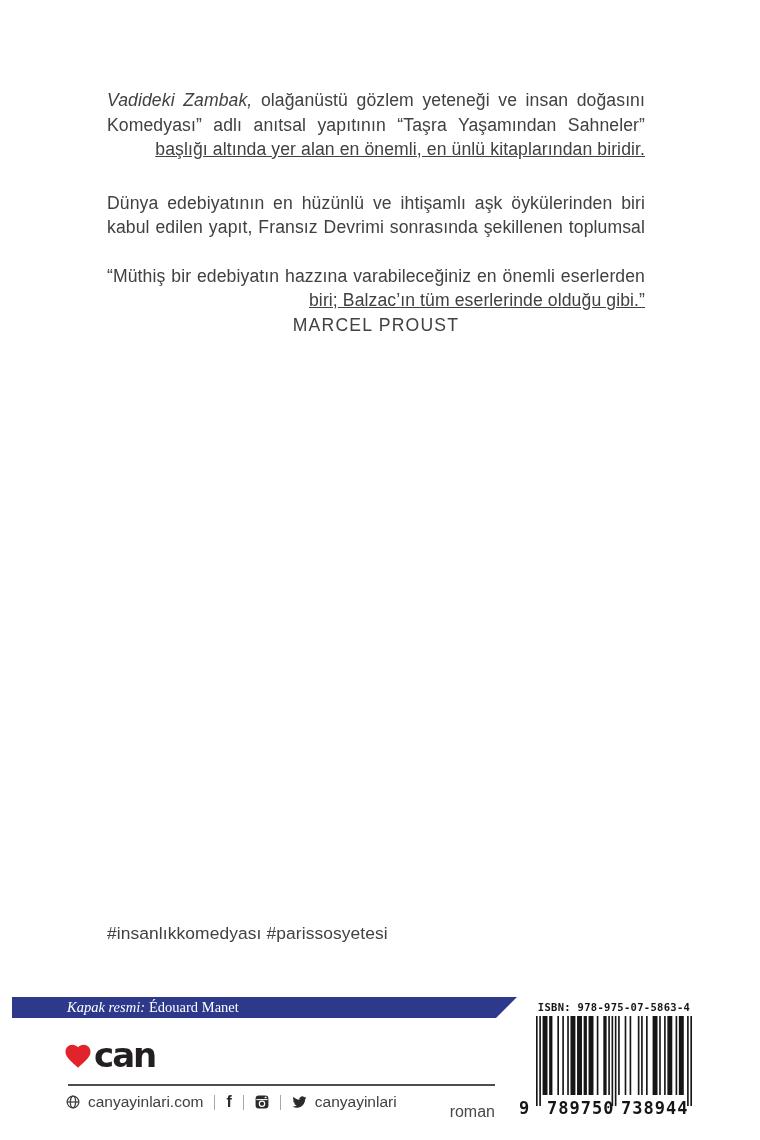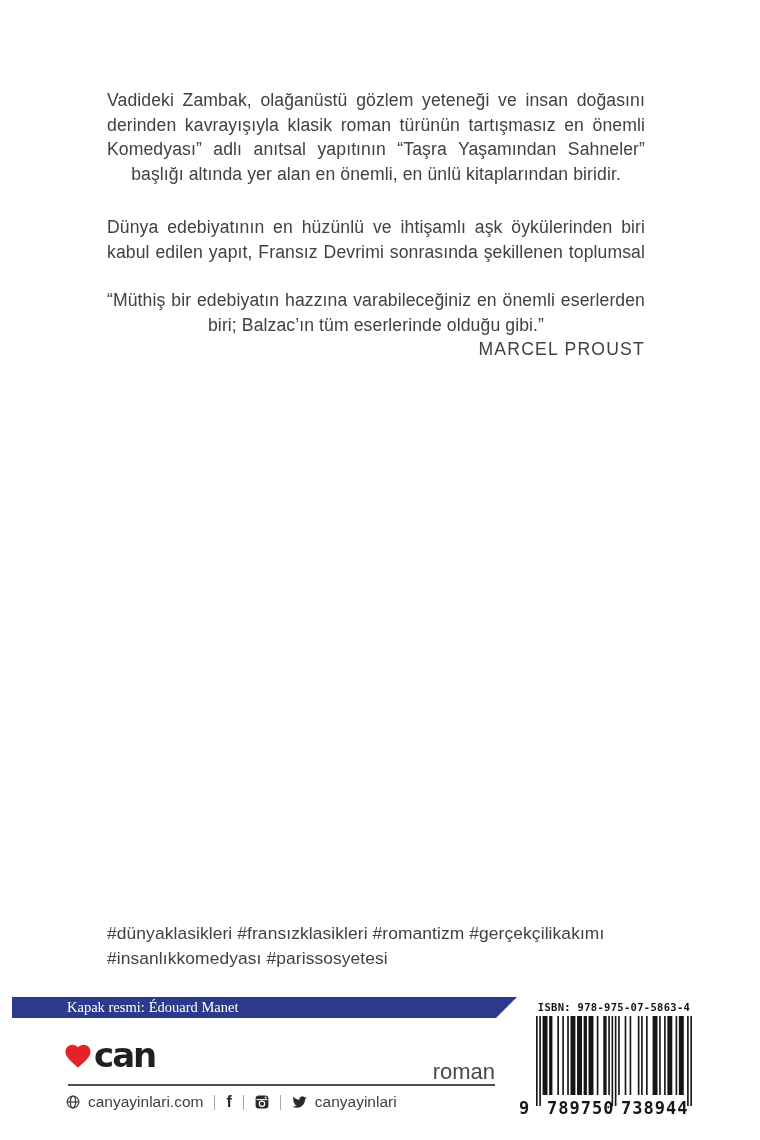--- a/index.html
+++ b/index.html
@@ -12,23 +12,23 @@
   }
   
   .copy{
     position:absolute;left:107px;top:88px;width:538px;
     color:#414042;font-size:17.6px;line-height:24.5px;
     letter-spacing:0.1px;
   }
   .copy .para{margin:0 0 29px 0;}
   .copy .para.tight{margin-bottom:24px;}
   .jline{text-align:justify;text-align-last:justify;white-space:nowrap;}
-  .lline{text-align:center;white-space:nowrap;}
-  .rline{text-align:right;white-space:nowrap;letter-spacing:1.2px;}
-  .ital{}
+  .lline{text-align:right;white-space:nowrap;text-decoration:underline;}
+  .rline{text-align:center;white-space:nowrap;letter-spacing:1.2px;}
+  .ital{font-style:italic;}
   
   .hashtags{
     position:absolute;left:107px;top:921px;width:560px;
     color:#414042;font-size:17.4px;line-height:24.5px;letter-spacing:0.1px;
   }
   
   .banner{
     position:absolute;left:12px;top:997px;width:505px;height:21px;
     clip-path:polygon(0 0,100% 0,calc(100% - 21px) 100%,0 100%);
     color:#ffffff;
@@ -51,22 +51,22 @@
   }
   
   .footer{
     position:absolute;left:66px;top:1092px;height:20px;
     display:flex;align-items:center;gap:8px;
     color:#414042;font-size:15.5px;
   }
   .sep{width:1px;height:15px;background:#a7a7a7;margin:0 3px;}
   .fb{font-weight:bold;font-size:16px;color:#2b2b2b;}
   .category{
-    position:absolute;left:415px;top:1059px;width:80px;
-    text-align:right;color:#48484a;font-size:22px;
+    position:absolute;left:415px;top:1103px;width:80px;
+    text-align:right;color:#48484a;font-size:16px;
   }
   
   .isbn{
     position:absolute;left:534px;top:1001px;width:160px;
     text-align:center;
     font-family:"DejaVu Sans Mono", monospace;
     font-size:10.5px;font-weight:bold;letter-spacing:0.3px;color:#161616;
   }
   .ean-svg{position:absolute;left:536px;top:1016px;}
   .ean-digits span{
@@ -79,37 +79,35 @@
   .d2{left:621px;}
 </style>
 </head>
 <body>
 
 <div class="page">
 
   <div class="copy">
     <div class="para">
       <div class="jline"><span class="ital">Vadideki Zambak,</span> <span>olağanüstü gözlem yeteneği ve insan doğasını</span></div>
-      <div class="jline">derinden kavrayışıyla klasik roman türünün tartışmasız en önemli</div>
       <div class="jline">Komedyası” adlı anıtsal yapıtının “Taşra Yaşamından Sahneler”</div>
       <div class="lline">başlığı altında yer alan en önemli, en ünlü kitaplarından biridir.</div>
     </div>
     <div class="para tight">
       <div class="jline">Dünya edebiyatının en hüzünlü ve ihtişamlı aşk öykülerinden biri</div>
       <div class="jline">kabul edilen yapıt, Fransız Devrimi sonrasında şekillenen toplumsal</div>
     </div>
     <div class="para">
       <div class="jline">“Müthiş bir edebiyatın hazzına varabileceğiniz en önemli eserlerden</div>
       <div class="lline">biri; Balzac’ın tüm eserlerinde olduğu gibi.”</div>
       <div class="rline">MARCEL PROUST</div>
     </div>
   </div>
 
   <div class="hashtags">
-    <div>#dünyaklasikleri #fransızklasikleri #romantizm #gerçekçilikakımı</div>
     <div>#insanlıkkomedyası #parissosyetesi</div>
   </div>
 
   <div class="banner" style="background: rgb(45, 58, 140);">
     <span class="ital">Kapak resmi:</span><span>Édouard Manet</span>
   </div>
 
   <svg class="heart" viewBox="0 0 24 24">
     <path d="M12 21.35l-1.45-1.32C5.4 15.36 2 12.28 2 8.5 2 5.42 4.42 3 7.5 3c1.74 0 3.41.81 4.5 2.09C13.09 3.81 14.76 3 16.5 3 19.58 3 22 5.42 22 8.5c0 3.78-3.4 6.86-8.55 11.54L12 21.35z" fill="#e2232a"></path>
   </svg>

